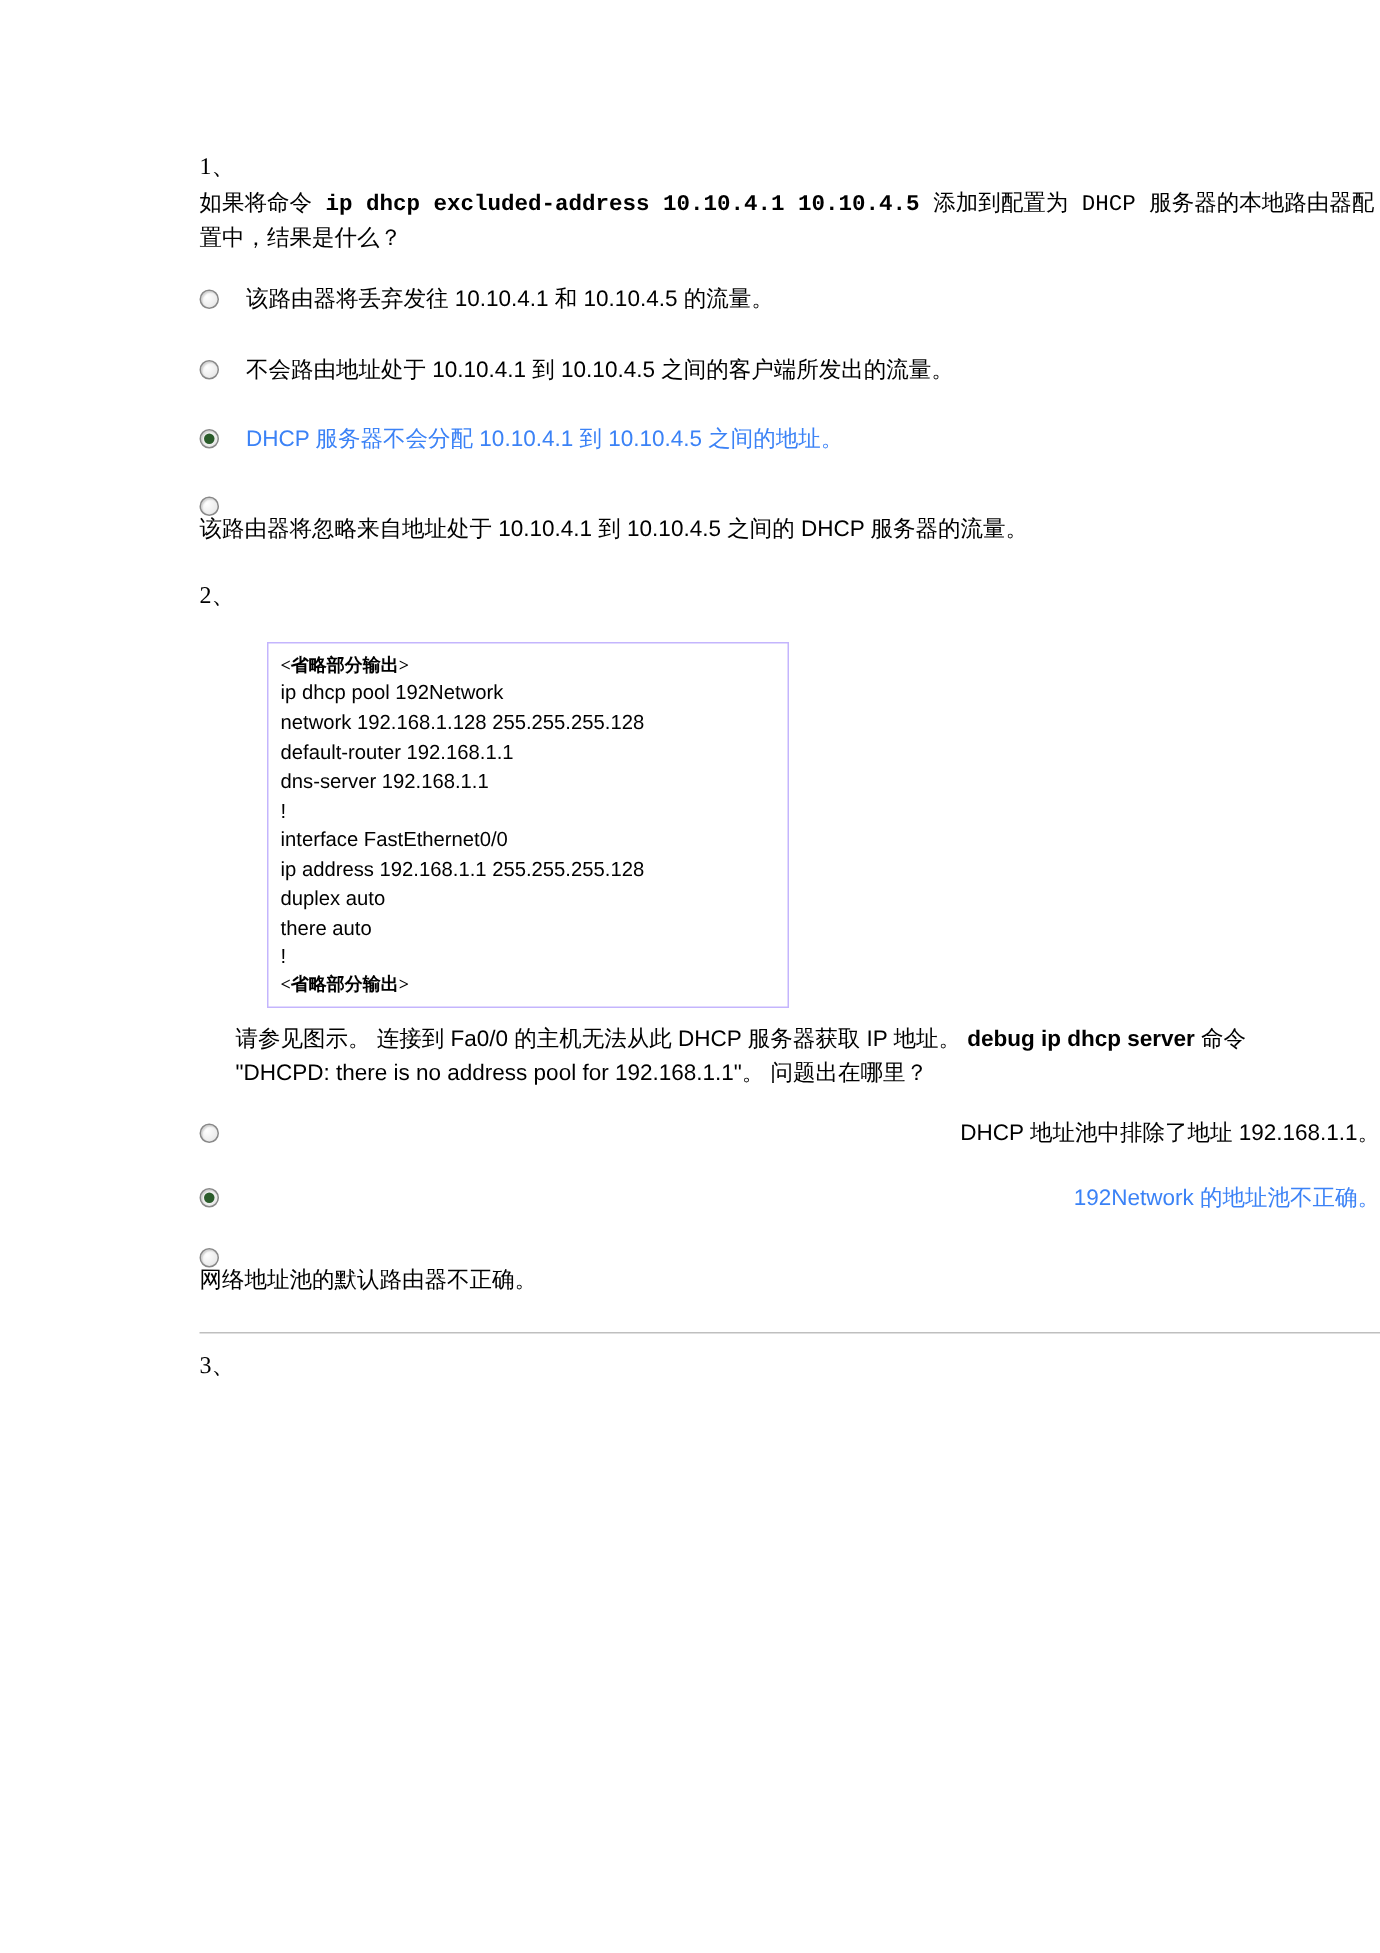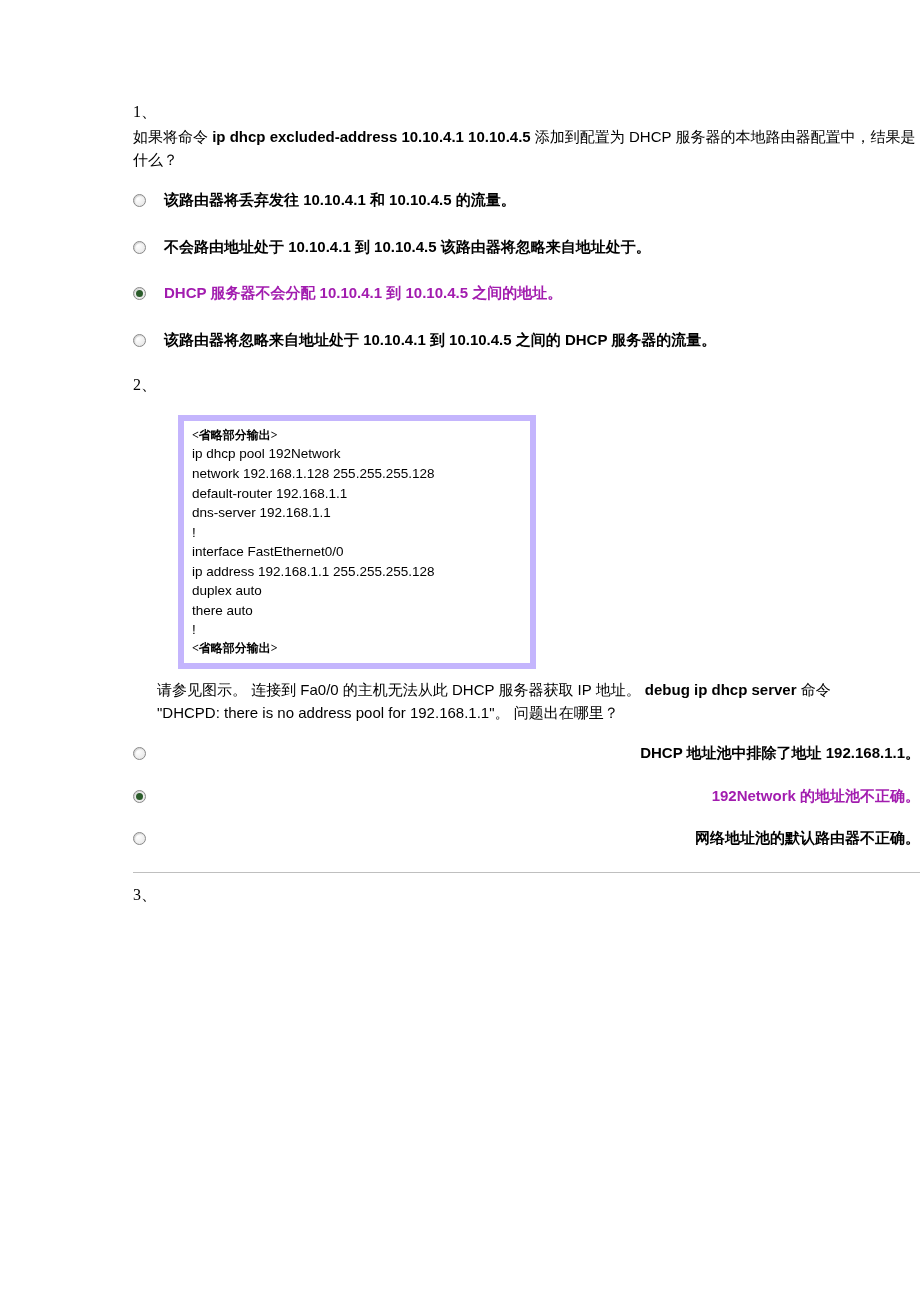--- a/index.html
+++ b/index.html
@@ -16,32 +16,32 @@
     width: 787px;
   }
   .qnum {
     font-family: "Times New Roman", SimSun, serif;
     font-size: 16px;
     margin: 0 0 2px 0;
   }
   .qtext {
     margin: 0 0 18px 0;
     font-size: 15px;
+    font-family: Liberation Mono, monospace;
   }
   .qtext b { font-weight: bold; }
   .options {
     margin: 3px 0 22px 0;
-    font-weight: bold;
   }
   .opt {
     display: flex;
     align-items: baseline;
     margin-bottom: 24px;
   }
-  .opt:last-child { margin-bottom: 0; }
+  .opt:last-child { margin-bottom: 0; flex-direction: column; }
   .radio {
     width: 13px;
     height: 13px;
     border: 1px solid #888;
     border-radius: 50%;
     box-sizing: border-box;
     background: radial-gradient(circle at 35% 35%, #fff 0%, #eee 60%, #ddd 100%);
     margin-right: 18px;
     flex: none;
     position: relative;
@@ -53,24 +53,24 @@
     position: absolute;
     left: 2px; top: 2px;
     width: 7px; height: 7px;
     background: #2b5c2b;
     border-radius: 50%;
   }
   .opt-label {
     font-size: 15px;
   }
   .opt-label.correct {
-    color: #a21caf;
+    color: #3b82f6;
   }
   .exhibit {
-    border: 6px solid #c4b5fd;
+    border: 1px solid #c4b5fd;
     padding: 6px 8px 6px 8px;
     margin: 18px 0 10px 45px;
     width: 330px;
     font-size: 13.5px;
     line-height: 1.45;
     font-family: Arial, sans-serif;
   }
   .exhibit .omit {
     font-family: SimSun, serif;
     font-weight: bold;
@@ -97,21 +97,21 @@
   <div class="qtext">
     <span>如果将命令 </span><b>ip dhcp excluded-address 10.10.4.1 10.10.4.5</b><span> 添加到配置为 DHCP 服务器的本地路由器配置中，结果是什么？</span>
   </div>
   <div class="options">
     <div class="opt">
       <span class="radio"></span>
       <span class="opt-label">该路由器将丢弃发往 10.10.4.1 和 10.10.4.5 的流量。</span>
     </div>
     <div class="opt">
       <span class="radio"></span>
-      <span class="opt-label">不会路由地址处于 10.10.4.1 到 10.10.4.5 该路由器将忽略来自地址处于。</span>
+      <span class="opt-label">不会路由地址处于 10.10.4.1 到 10.10.4.5 之间的客户端所发出的流量。</span>
     </div>
     <div class="opt">
       <span class="radio selected"></span>
       <span class="opt-label correct">DHCP 服务器不会分配 10.10.4.1 到 10.10.4.5 之间的地址。</span>
     </div>
     <div class="opt">
       <span class="radio"></span>
       <span class="opt-label">该路由器将忽略来自地址处于 10.10.4.1 到 10.10.4.5 之间的 DHCP 服务器的流量。</span>
     </div>
   </div>

